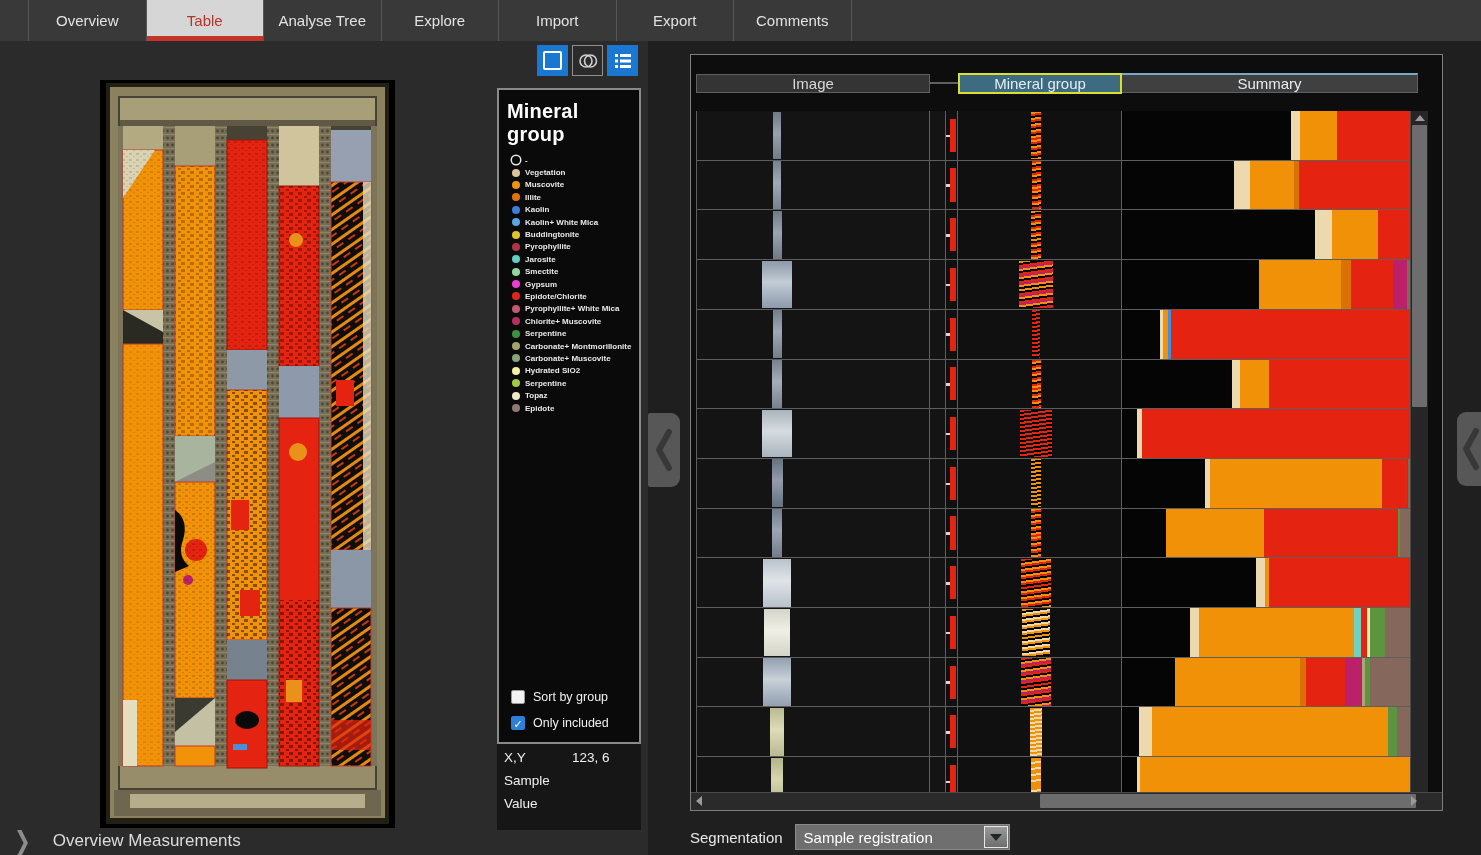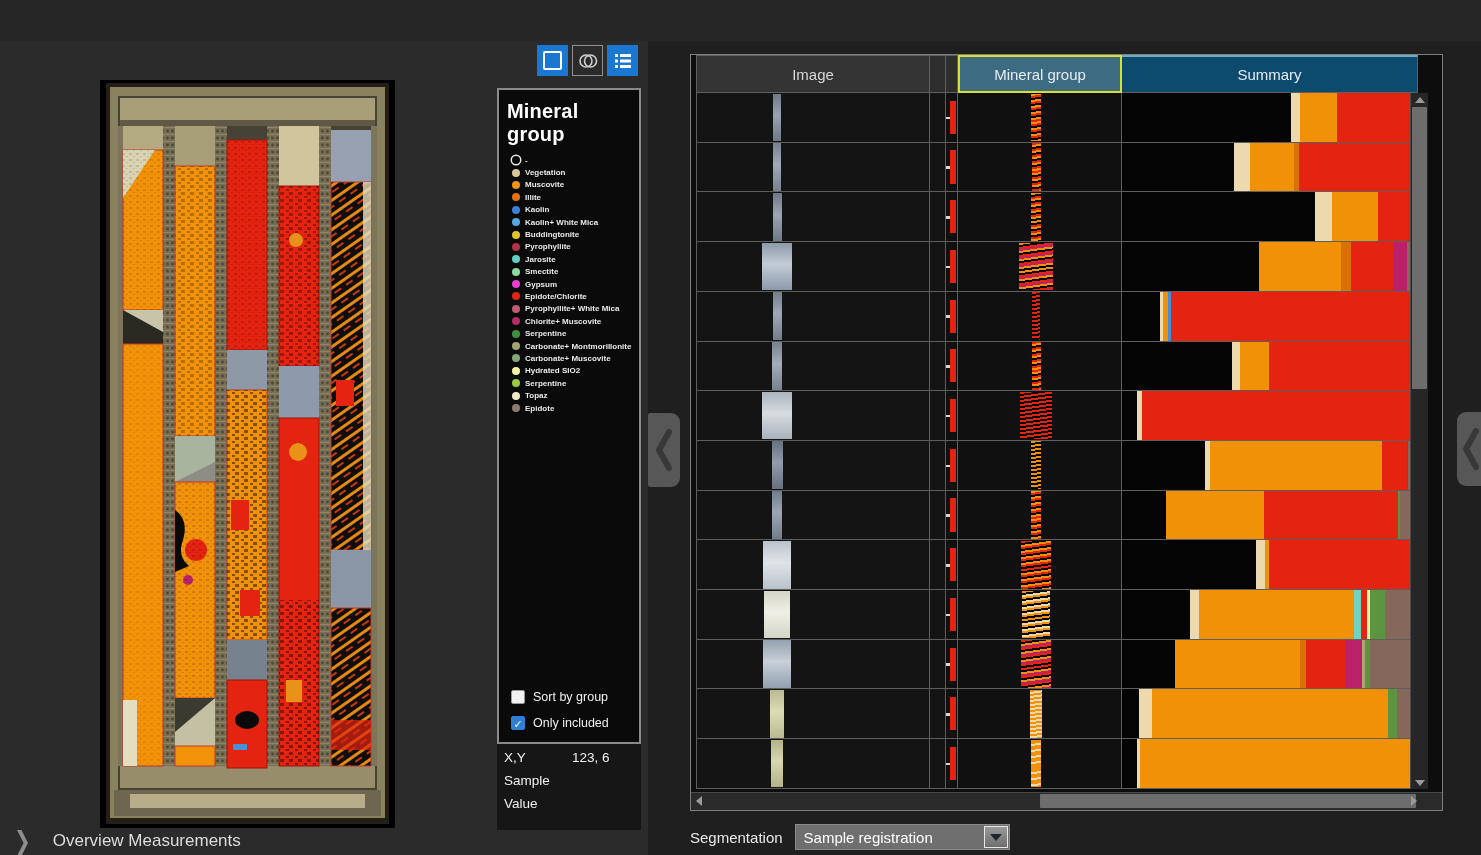--- a/index.html
+++ b/index.html
@@ -45,29 +45,29 @@
   .chk.on{background:#2f7fd6;border:1px solid #2f7fd6;color:#fff;font-size:11px;line-height:14px;text-align:center;}
   .chk-lbl{font-size:12.5px;color:#f0f0f0;}
   .probe{position:absolute;left:497px;top:703px;width:144px;height:86px;background:#161616;font-size:13.5px;color:#f0f0f0;}
   .probe .prow{display:flex;padding:3px 0 0 7px;height:20px;align-items:center;}
   .probe .plab{width:68px;}
   
   .right-panel{position:absolute;left:648px;top:41px;width:833px;height:814px;background:#1f1f1f;}
   .handle{position:absolute;width:32px;height:74px;background:#575757;border-radius:9px;display:flex;align-items:center;justify-content:center;}
   .handle svg{display:block;}
   .tablebox{position:absolute;left:42px;top:13px;width:753px;height:757px;border:1px solid #7e7e7e;background:#0d0d0d;box-sizing:border-box;}
-  .thead{display:flex;height:38px;padding-left:5px;background:#0d0d0d;}
+  .thead{display:flex;height:56px;padding-left:5px;background:#0d0d0d;align-items:center;}
   .hc{box-sizing:border-box;display:flex;align-items:center;justify-content:center;font-size:15px;color:#d8d8d8;
       border:1px solid #606060;border-left:none;}
   .hc:first-child{border-left:1px solid #606060;}
   .hc.img{width:234px;background:#343434;}
   .hc.n1{width:16px;background:#2e2e2e;}
   .hc.n2{width:12px;background:#2e2e2e;}
   .hc.min{width:164px;background:#3d6b82;border:2px solid #dade2e;color:#e6edf0;}
-  .hc.sum{width:296px;background:#0c4a6e;border-top:2px solid #74aac2;color:#e6edf0;}
+  .hc.sum{width:296px;background:#404040;border-top:2px solid #74aac2;color:#e6edf0;}
   .hc.corner{width:17px;background:#0d0d0d;border:none;}
   .tbody{position:relative;height:696px;margin-left:5px;width:731px;}
   .row{display:flex;height:49.71px;box-sizing:border-box;border-bottom:1px solid #5e5e5e;}
   .cell{position:relative;box-sizing:border-box;border-right:1px solid #5e5e5e;overflow:hidden;background:#141414;}
   .c-img{width:234px;border-left:1px solid #5e5e5e;}
   .c-n1{width:16px;}
   .c-n2{width:12px;background:#101010;}
   .c-min{width:164px;background:#101010;}
   .c-sum{width:296px;background:#0a0a0a;display:flex;align-items:stretch;}
   .strip{position:absolute;top:.5px;bottom:.5px;}
@@ -90,20 +90,29 @@
   .segrow .lab{font-size:15px;color:#e8e8e8;margin-right:12px;}
   .segcombo{width:215px;height:26px;background:#6f6f6f;border:1px solid #8a8a8a;box-sizing:border-box;display:flex;align-items:center;}
   .segcombo .val{flex:1;padding-left:8px;font-size:15px;color:#fff;}
   .segcombo .combo-arrow{width:24px;height:22px;}
 </style>
 </head>
 <body>
 
 <div class="app">
 
+  <div class="tabbar" id="tabbar">
+      <div class="tab">Overview</div>
+      <div class="tab active">Table</div>
+      <div class="tab">Analyse Tree</div>
+      <div class="tab">Explore</div>
+      <div class="tab">Import</div>
+      <div class="tab">Export</div>
+      <div class="tab">Comments</div>
+    </div>
 
   <div class="left-panel">
     <div class="toolbtn blue" style="left:537px;">
       <span class="sq-icon"></span>
     </div>
     <div class="toolbtn plain" style="left:572px;">
       <svg width="20" height="18" viewBox="0 0 20 18">
         <circle cx="8" cy="9" r="6" fill="none" stroke="#cfcfcf" stroke-width="1.6"></circle>
         <circle cx="12.5" cy="9" r="6" fill="none" stroke="#cfcfcf" stroke-width="1.6"></circle>
       </svg>

